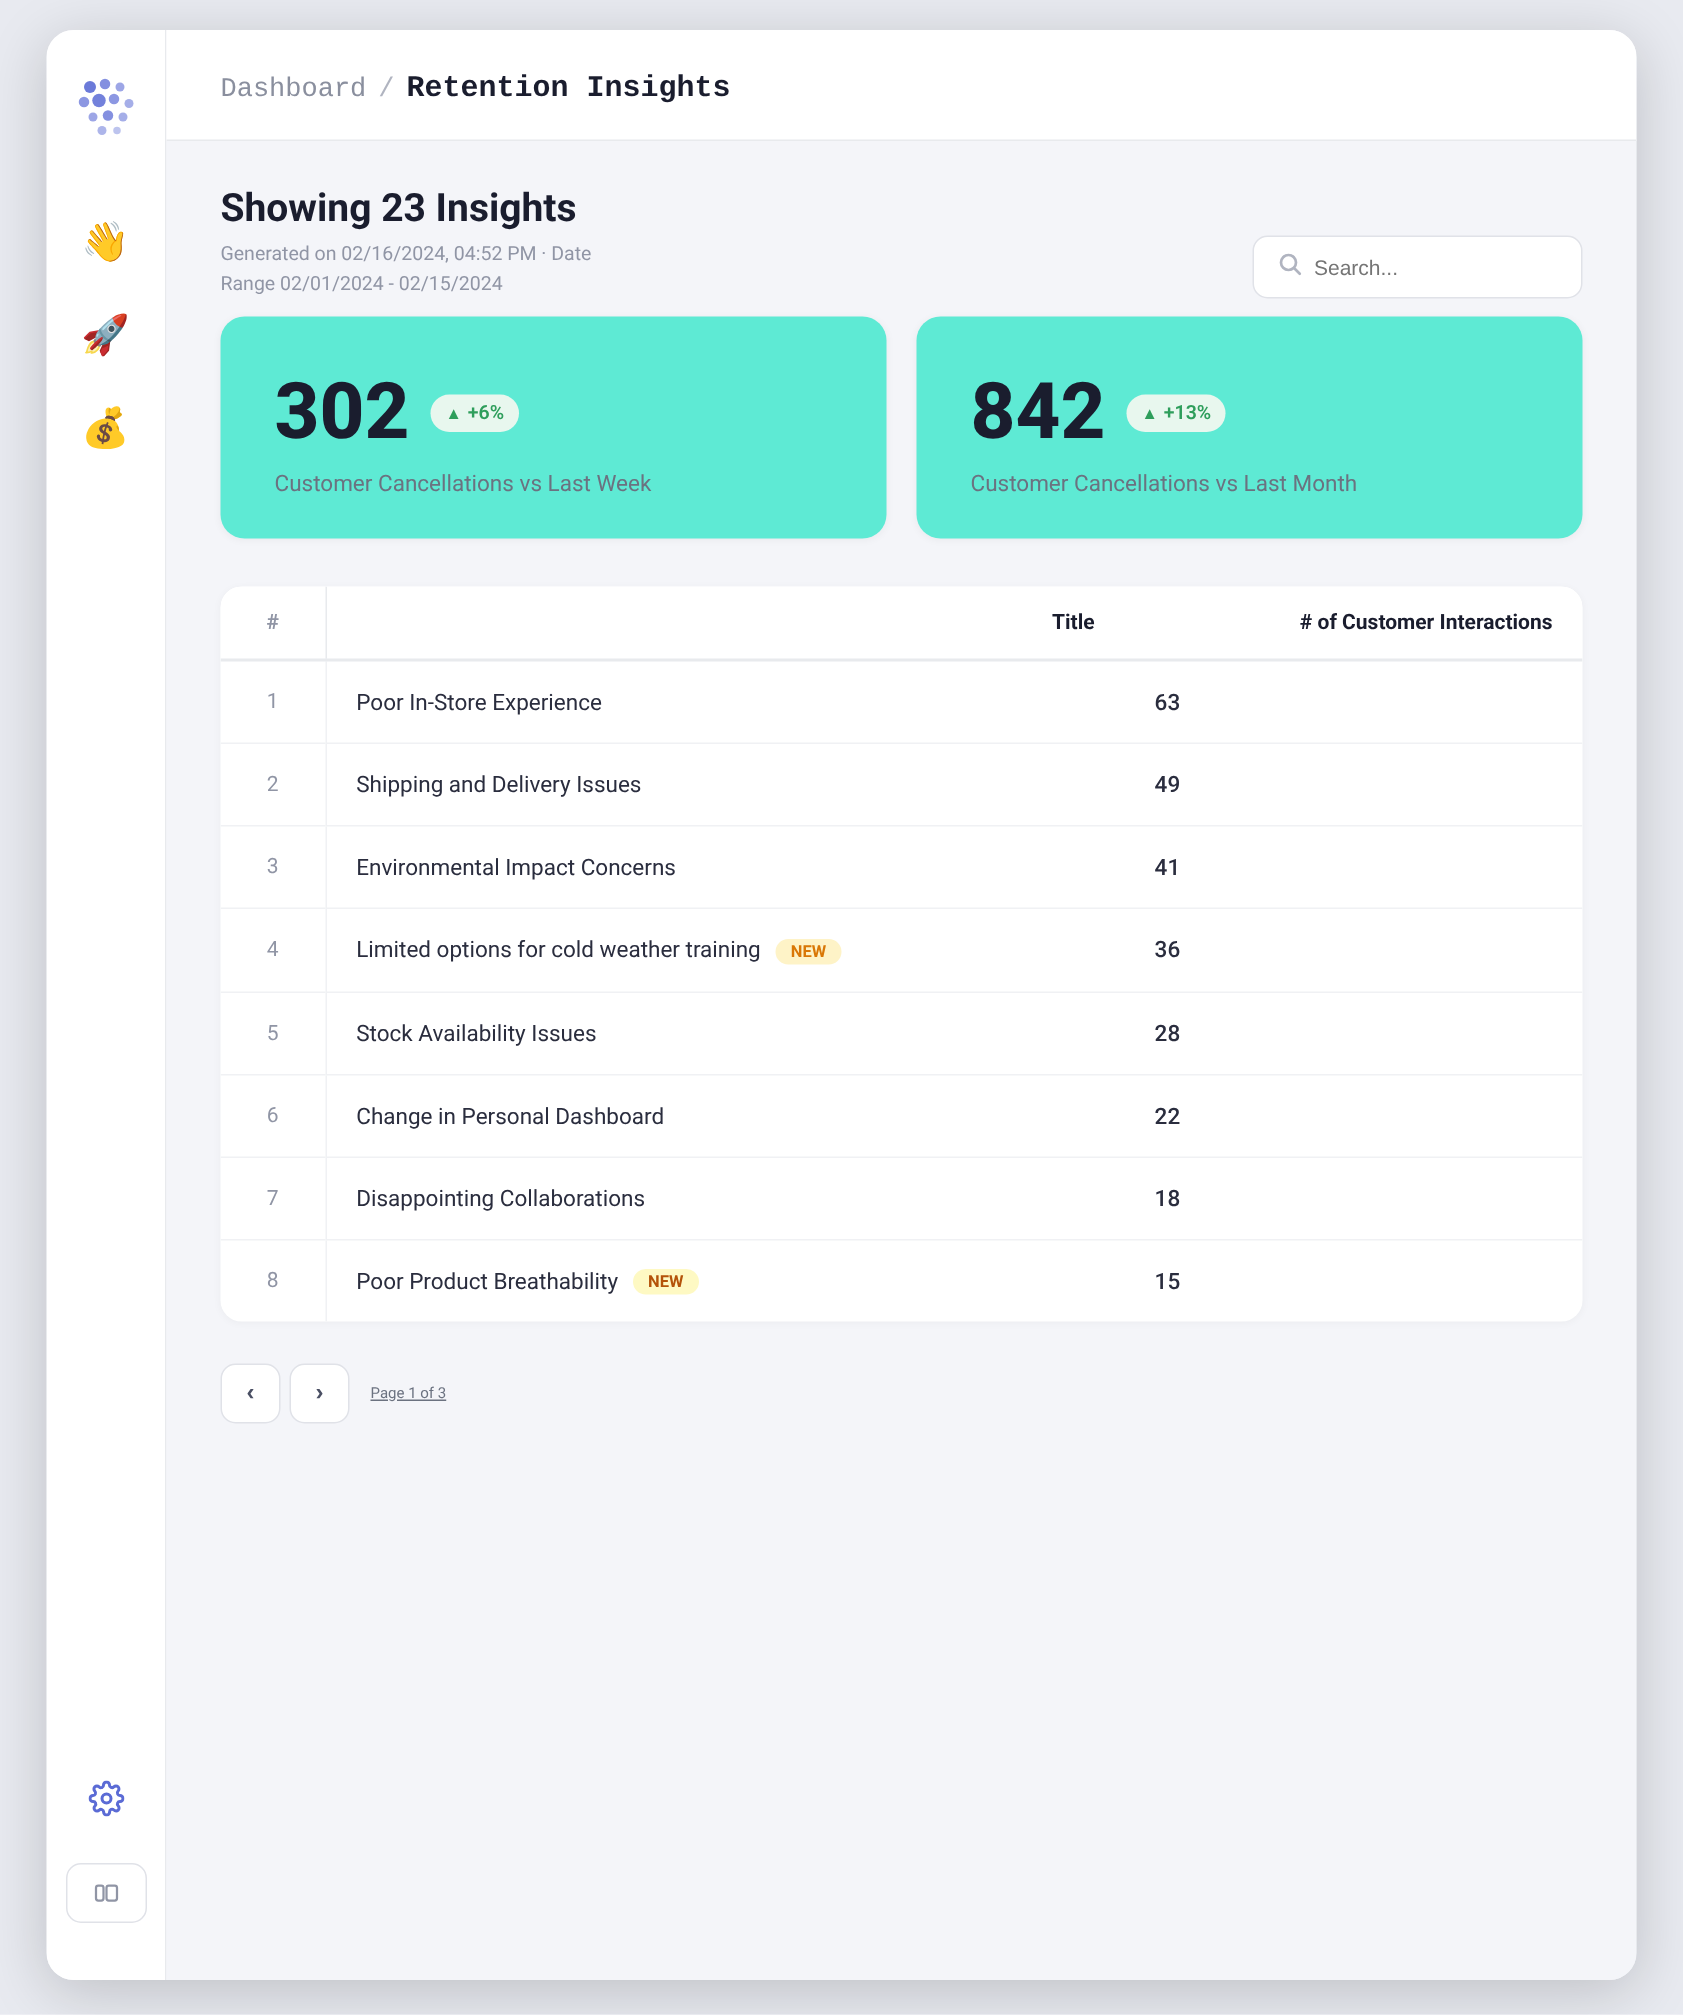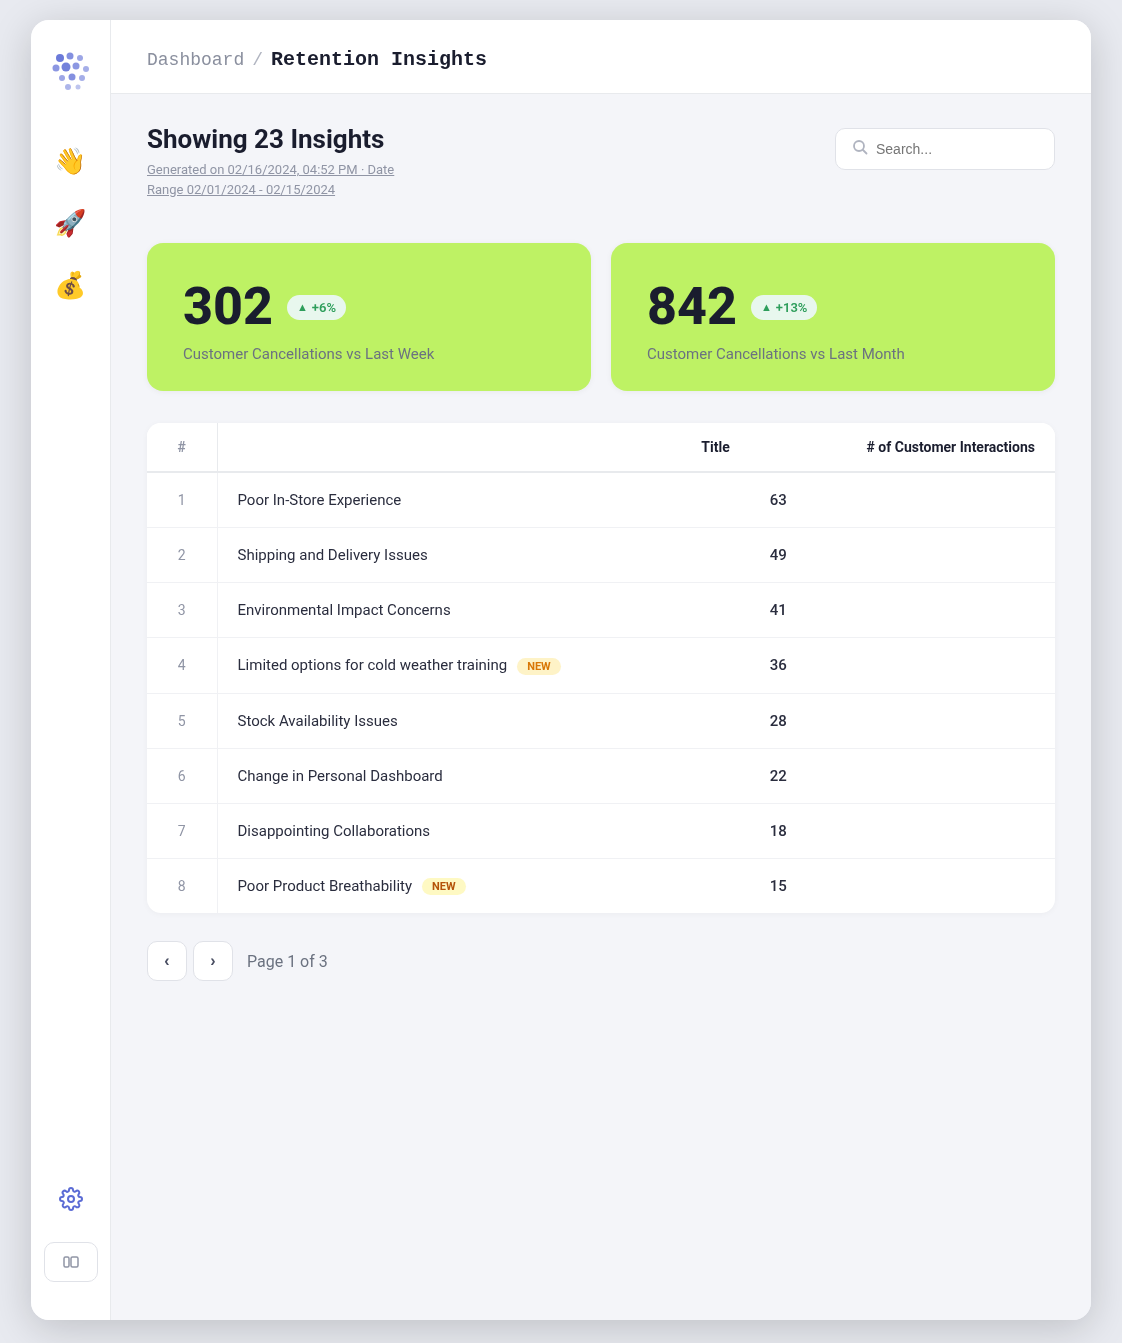--- a/index.html
+++ b/index.html
@@ -120,36 +120,35 @@
 
     
     .page-body {
       padding: 30px 36px;
       flex: 1;
     }
 
     
     .page-header-row {
       display: flex;
-      align-items: flex-start;
+      align-items: flex-end;
       justify-content: space-between;
-      margin-bottom: 44px;
+      margin-bottom: 12px;
     }
     .page-title-block {}
     .page-title {
       font-size: 26px;
       font-weight: 700;
       color: #1a1d2e;
       margin-bottom: 6px;
     }
     .page-subtitle {
       font-size: 13px;
       color: #9095a5;
       line-height: 1.5;
-      text-decoration: underline;
     }
 
     
     .search-box {
       display: flex;
       align-items: center;
       gap: 8px;
       background: #fff;
       border: 1.5px solid #e0e2e8;
       border-radius: 10px;
@@ -170,21 +169,21 @@
       width: 140px;
     }
 
     
     .metric-cards {
       display: flex;
       gap: 20px;
       margin-bottom: 32px;
     }
     .metric-card {
-      background: #bef264;
+      background: #5eead4;
       border-radius: 16px;
       padding: 38px 36px 28px 36px;
       flex: 1;
       box-shadow: 0 1px 6px rgba(0,0,0,0.05);
       min-width: 0;
     }
     .metric-top {
       display: flex;
       align-items: center;
       gap: 14px;
@@ -299,23 +298,24 @@
       display: flex;
       align-items: center;
       justify-content: center;
       cursor: pointer;
       font-size: 16px;
       color: #4a4f63;
       font-weight: 600;
       transition: background 0.12s;
     }
     .page-label {
-      font-size: 16px;
+      font-size: 10px;
       color: #6b7280;
       margin-left: 8px;
+      text-decoration: underline;
     }
 
     
     .gear-svg {
       width: 24px;
       height: 24px;
     }
   </style>
 </head>
 <body>

